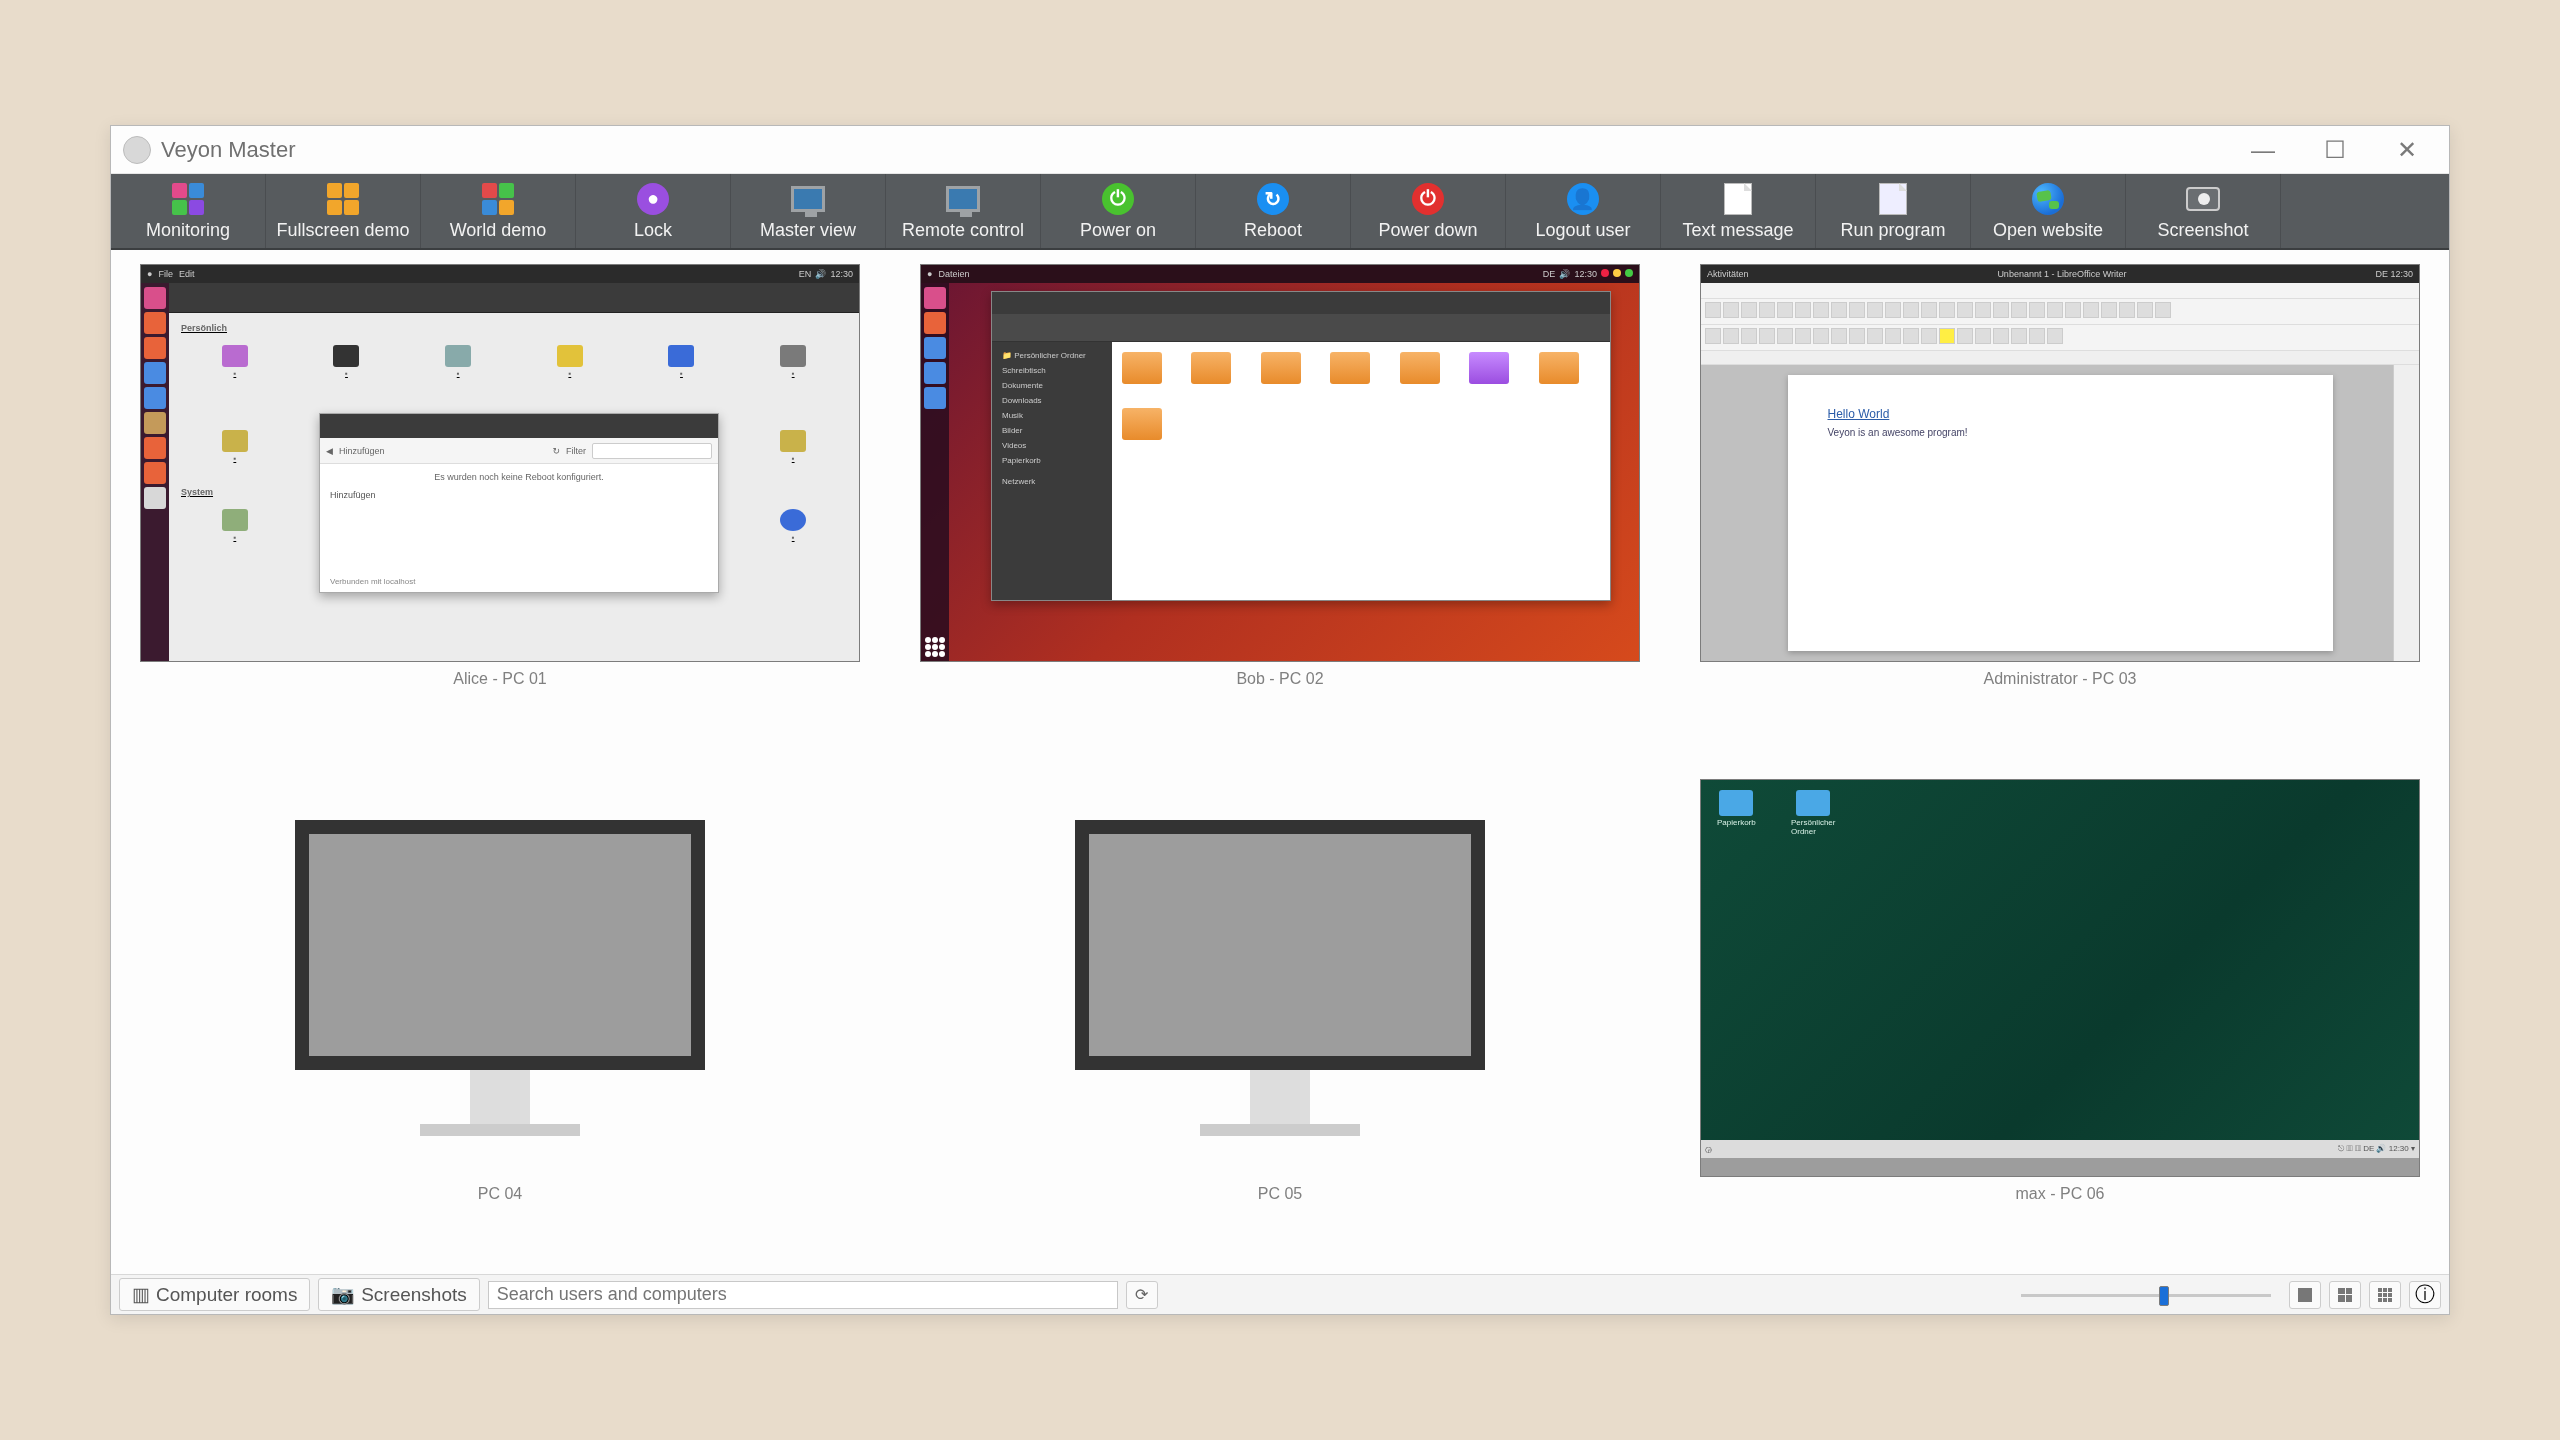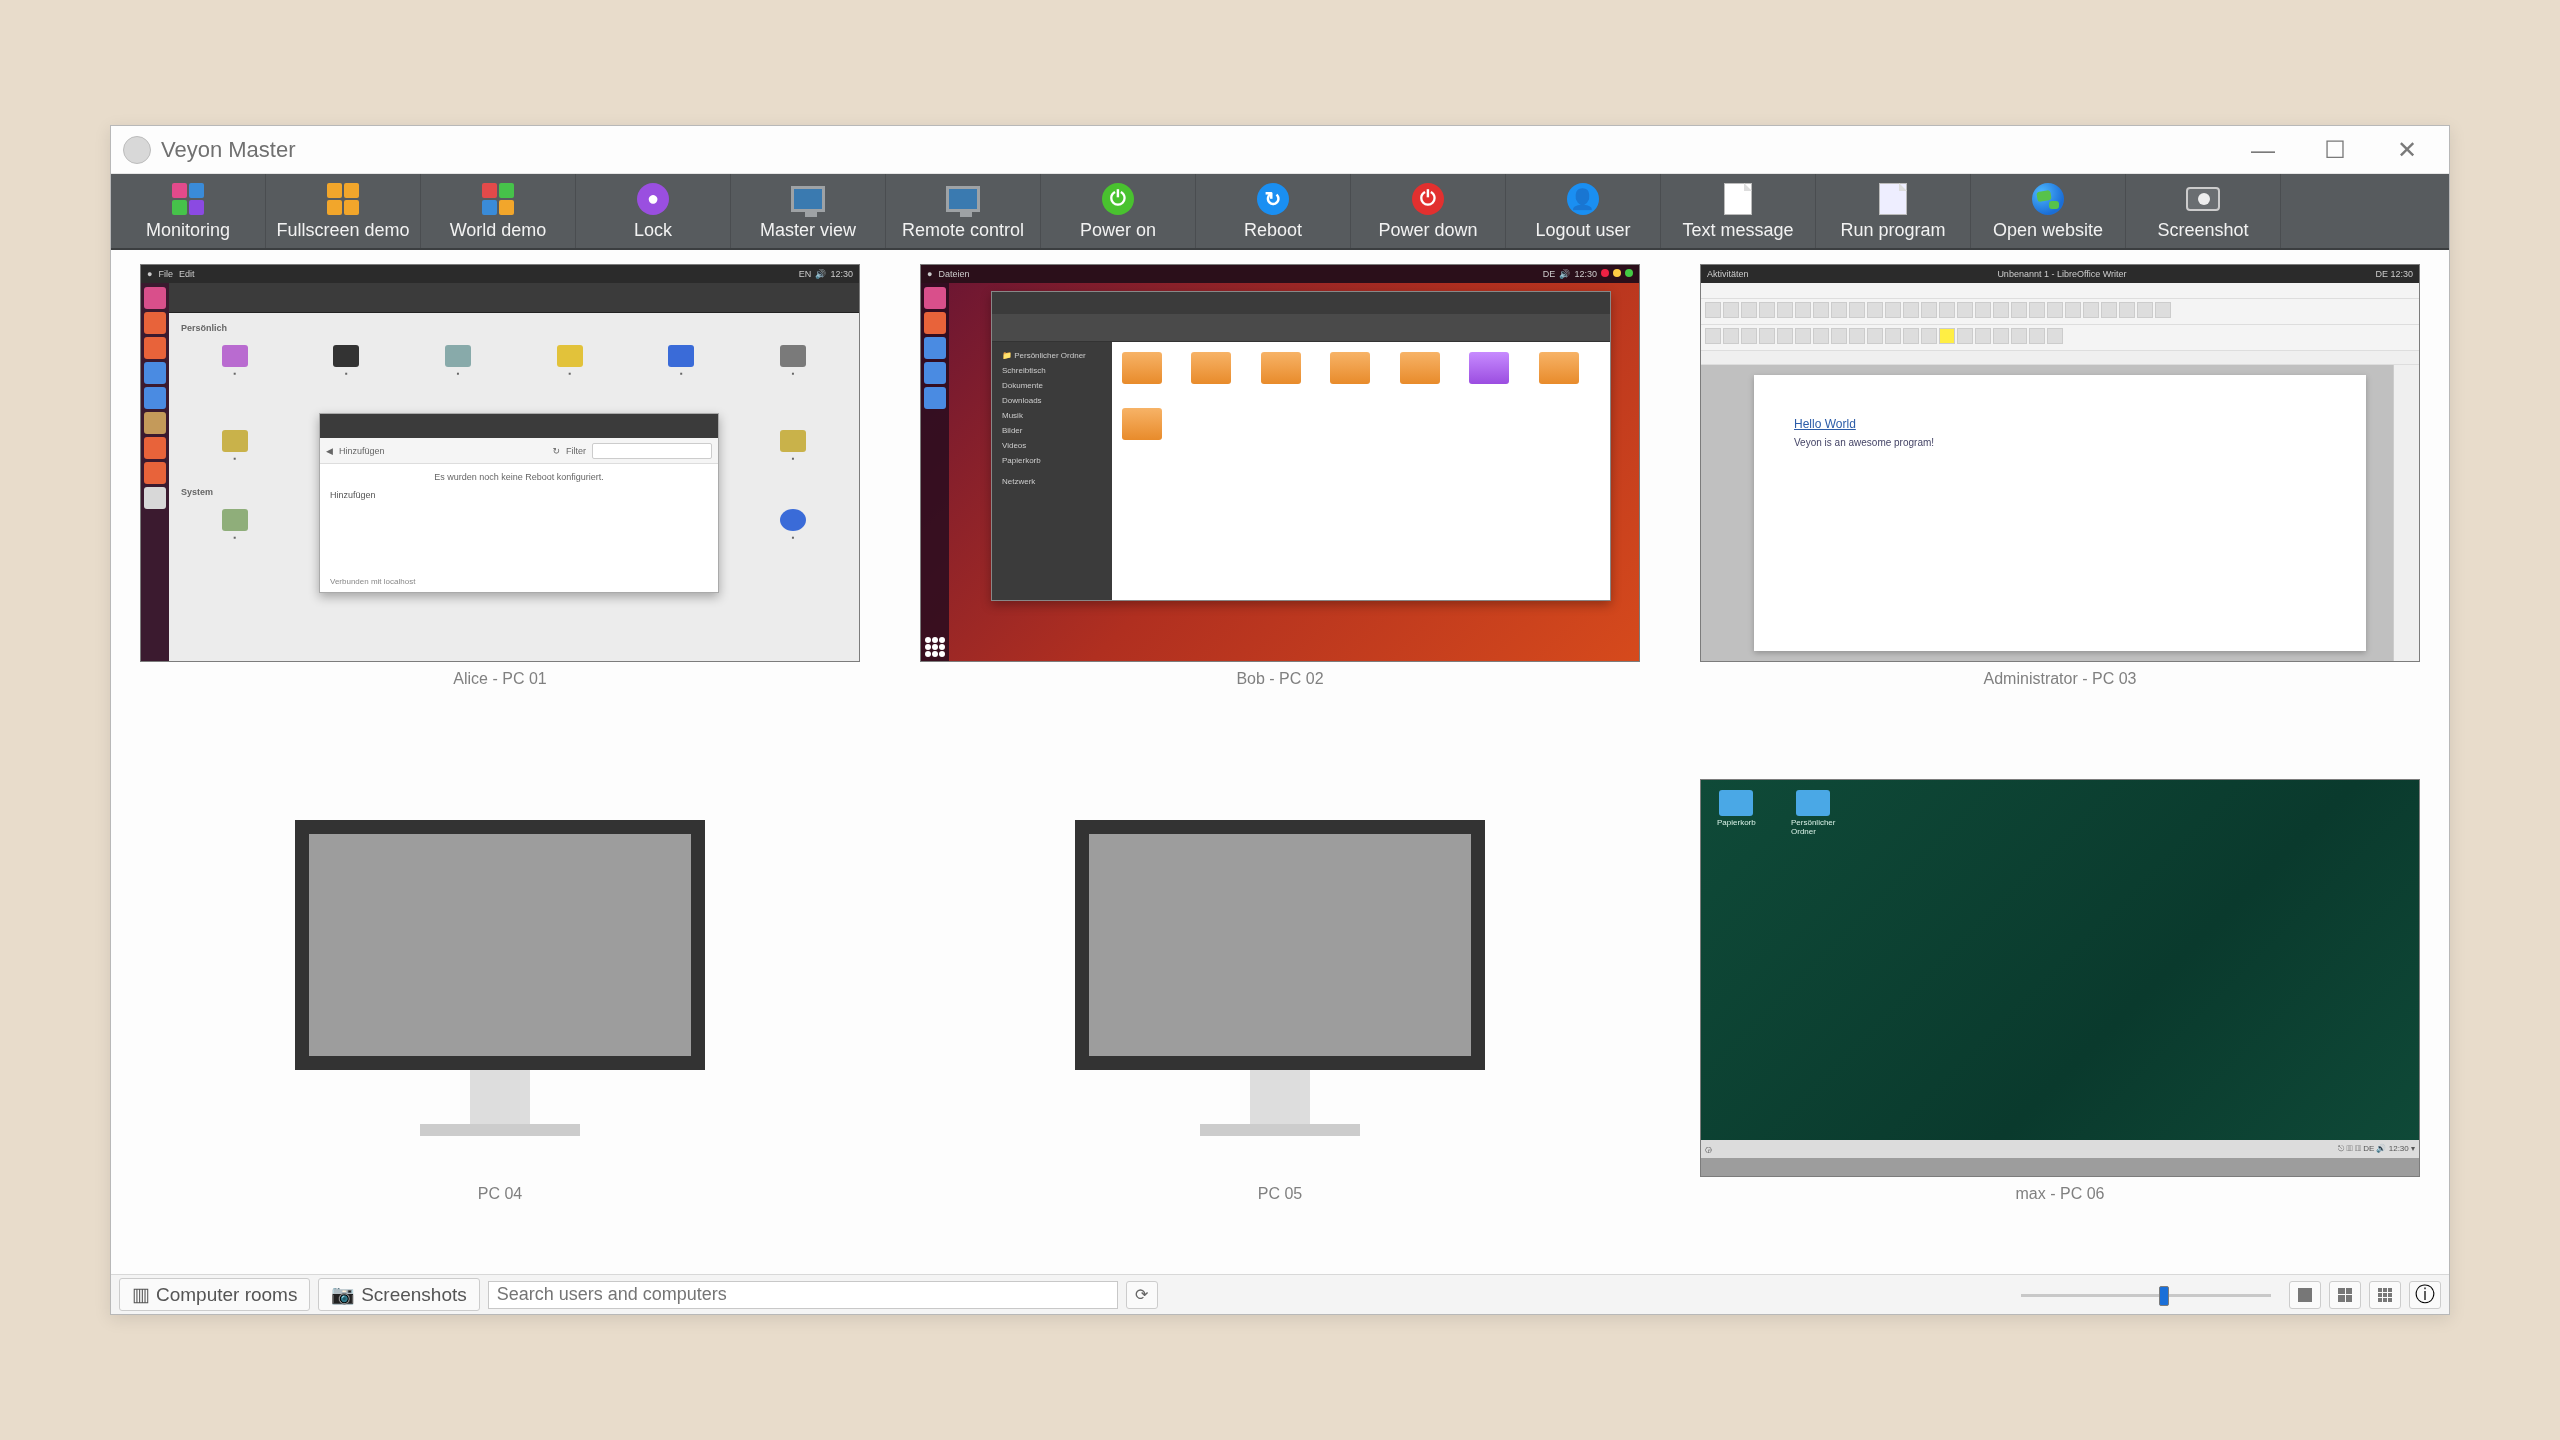--- a/index.html
+++ b/index.html
@@ -138,21 +138,21 @@
   .offline-screen { width: 410px; height: 250px; background:#9d9d9d; border:14px solid #333; }
   .offline-stand { width:60px; height:54px; background:#ddd; margin:0 auto; }
   .offline-base { width:160px; height:12px; background:#ccc; margin:0 auto; }
 
   
   .thumb .taskbar-top { height:18px; background:#2b2b2b; display:flex; align-items:center; padding:0 6px; gap:6px; font-size:9px; color:#ccc;}
   .thumb .taskbar-top .t-right{margin-left:auto; display:flex; gap:4px;}
   .thumb .taskbar-top .dot{width:8px;height:8px;border-radius:50%;}
 
   
-  .pc01 .body { height: calc(100% - 18px); display:flex; }
+  .pc01 .body { height: calc(100% - 18px); display:flex;text-decoration:underline; }
   .pc01 .launcher{ width:28px; background:#3b1a2f; display:flex; flex-direction:column; align-items:center; padding-top:4px; gap:3px;}
   .pc01 .launcher .li{ width:22px; height:22px; border-radius:3px;}
   .pc01 .content{ flex:1; background:#4a4a4a; position:relative;}
   .pc01 .settings-bar{height:30px; background:#3b3b3b; border-bottom:1px solid #222;}
   .pc01 .settings-body{ background:#ececec; height:calc(100% - 30px); padding:8px; position:relative;}
   .pc01 .icon-grid{display:grid; grid-template-columns:repeat(6,1fr); gap:8px; padding:6px;}
   .pc01 .icon-grid .ic{display:flex; flex-direction:column; align-items:center; font-size:8px; color:#666;}
   .pc01 .icon-grid .ic .sq{width:26px;height:22px; background:#aaa; border-radius:3px; margin-bottom:2px;}
   .pc01 .popup{ position:absolute; top:100px; left:150px; width:400px; height:180px; background:#fff; border:1px solid #aaa; box-shadow:0 4px 10px rgba(0,0,0,.3);}
   .pc01 .popup .ph{height:24px; background:#3b3b3b;}
@@ -177,21 +177,21 @@
   .pc02 .apps-btn{position:absolute; left:4px; bottom:4px; width:20px; height:20px; display:grid; grid-template-columns:1fr 1fr 1fr; grid-template-rows:1fr 1fr 1fr; gap:1px;}
   .pc02 .apps-btn div{background:#fff; border-radius:50%;}
 
   
   .pc03 .body{height:calc(100% - 18px); background:#e8e8e8; display:flex; flex-direction:column;}
   .pc03 .menubar{height:16px; background:#f4f4f4; border-bottom:1px solid #ddd;}
   .pc03 .tb{height:26px; background:#f4f4f4; border-bottom:1px solid #ddd; display:flex; gap:2px; padding:3px 4px;}
   .pc03 .tb .b{width:16px;height:16px;background:#ddd;border:1px solid #ccc;}
   .pc03 .ruler{height:14px; background:#efefef; border-bottom:1px solid #ddd;}
   .pc03 .doc-area{flex:1; background:#c0c0c0; display:flex; justify-content:center; padding:10px; position:relative;}
-  .pc03 .page{width:612px; background:#fff; box-shadow:0 2px 6px rgba(0,0,0,.25); padding:42px 40px; font-size:10px; color:#446;}
+  .pc03 .page{width:545px; background:#fff; box-shadow:0 2px 6px rgba(0,0,0,.25); padding:32px 40px; font-size:10px; color:#446;}
   .pc03 .page .h{color:#2b5ca8; font-size:12px; text-decoration:underline; margin-bottom:6px;}
   .pc03 .sidebar{position:absolute; right:0; top:0; bottom:0; width:26px; background:#efefef; border-left:1px solid #ccc;}
 
   
   .pc06 .body{height:calc(100% - 18px); background:linear-gradient(135deg,#0f4a38 0%, #0a3a2d 60%, #0f4a38 100%); position:relative;}
   .pc06 .folder-ic{position:absolute; display:flex; flex-direction:column; align-items:center; font-size:8px; color:#d8f0e6;}
   .pc06 .folder-ic .f{width:34px;height:26px;background:#4aa8e6;border-radius:3px;margin-bottom:2px;}
   .pc06 .taskbar-bot{position:absolute; bottom:0; left:0; right:0; height:18px; background:#dcdcdc; display:flex; align-items:center; padding:0 4px; font-size:8px; color:#555;}
   .pc06 .taskbar-bot .r{margin-left:auto;}
 

